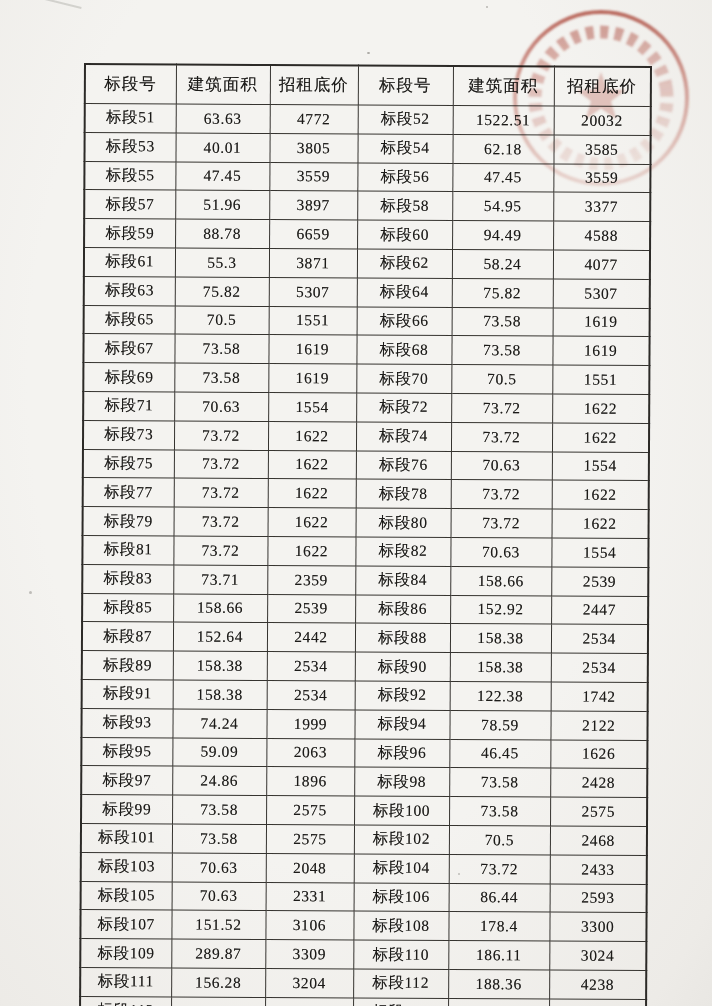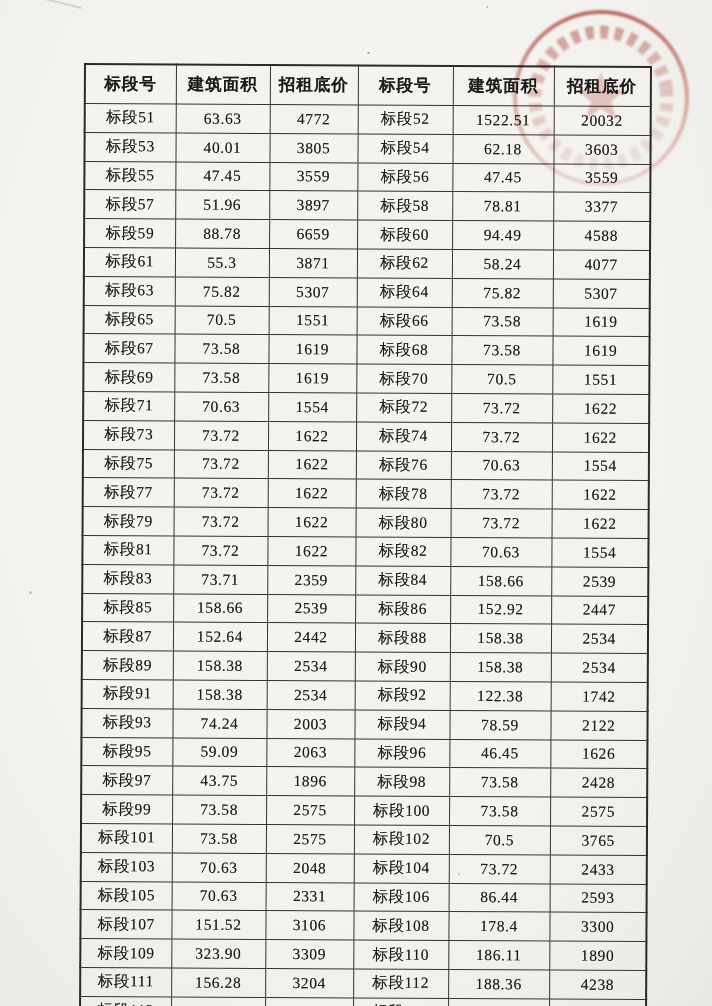--- a/index.html
+++ b/index.html
@@ -39,21 +39,21 @@
     vertical-align: middle;
     padding: 0;
     overflow: hidden;
     white-space: nowrap;
     text-shadow: 0 0 0.6px rgba(40, 38, 34, 0.55);
   }
   .doc-table { border: 2px solid #2c2a27; }
   .doc-table thead th {
     height: 38px;
     font-size: 16.5px;
-    font-weight: bold;
+    font-weight: normal;
     letter-spacing: 1px;
   }
   .doc-table tbody td {
     height: 27.8px;
     font-size: 15.5px;
     letter-spacing: 0.6px;
   }
   col.c-section { width: 91px; }
   col.c-area    { width: 94px; }
   col.c-price   { width: 88px; }
@@ -147,36 +147,36 @@
           <td>标段52</td>
           <td>1522.51</td>
           <td>20032</td>
         </tr>
         <tr>
           <td>标段53</td>
           <td>40.01</td>
           <td>3805</td>
           <td>标段54</td>
           <td>62.18</td>
-          <td>3603</td>
+          <td>3585</td>
         </tr>
         <tr>
           <td>标段55</td>
           <td>47.45</td>
           <td>3559</td>
           <td>标段56</td>
           <td>47.45</td>
           <td>3559</td>
         </tr>
         <tr>
           <td>标段57</td>
           <td>51.96</td>
           <td>3897</td>
           <td>标段58</td>
-          <td>78.81</td>
+          <td>54.95</td>
           <td>3377</td>
         </tr>
         <tr>
           <td>标段59</td>
           <td>88.78</td>
           <td>6659</td>
           <td>标段60</td>
           <td>94.49</td>
           <td>4588</td>
         </tr>
@@ -304,56 +304,56 @@
           <td>标段91</td>
           <td>158.38</td>
           <td>2534</td>
           <td>标段92</td>
           <td>122.38</td>
           <td>1742</td>
         </tr>
         <tr>
           <td>标段93</td>
           <td>74.24</td>
-          <td>2003</td>
+          <td>1999</td>
           <td>标段94</td>
           <td>78.59</td>
           <td>2122</td>
         </tr>
         <tr>
           <td>标段95</td>
           <td>59.09</td>
           <td>2063</td>
           <td>标段96</td>
           <td>46.45</td>
           <td>1626</td>
         </tr>
         <tr>
           <td>标段97</td>
-          <td>43.75</td>
+          <td>24.86</td>
           <td>1896</td>
           <td>标段98</td>
           <td>73.58</td>
           <td>2428</td>
         </tr>
         <tr>
           <td>标段99</td>
           <td>73.58</td>
           <td>2575</td>
           <td>标段100</td>
           <td>73.58</td>
           <td>2575</td>
         </tr>
         <tr>
           <td>标段101</td>
           <td>73.58</td>
           <td>2575</td>
           <td>标段102</td>
           <td>70.5</td>
-          <td>3765</td>
+          <td>2468</td>
         </tr>
         <tr>
           <td>标段103</td>
           <td>70.63</td>
           <td>2048</td>
           <td>标段104</td>
           <td>73.72</td>
           <td>2433</td>
         </tr>
         <tr>
@@ -367,25 +367,25 @@
         <tr>
           <td>标段107</td>
           <td>151.52</td>
           <td>3106</td>
           <td>标段108</td>
           <td>178.4</td>
           <td>3300</td>
         </tr>
         <tr>
           <td>标段109</td>
-          <td>323.90</td>
+          <td>289.87</td>
           <td>3309</td>
           <td>标段110</td>
           <td>186.11</td>
-          <td>1890</td>
+          <td>3024</td>
         </tr>
         <tr>
           <td>标段111</td>
           <td>156.28</td>
           <td>3204</td>
           <td>标段112</td>
           <td>188.36</td>
           <td>4238</td>
         </tr>
         <tr>

